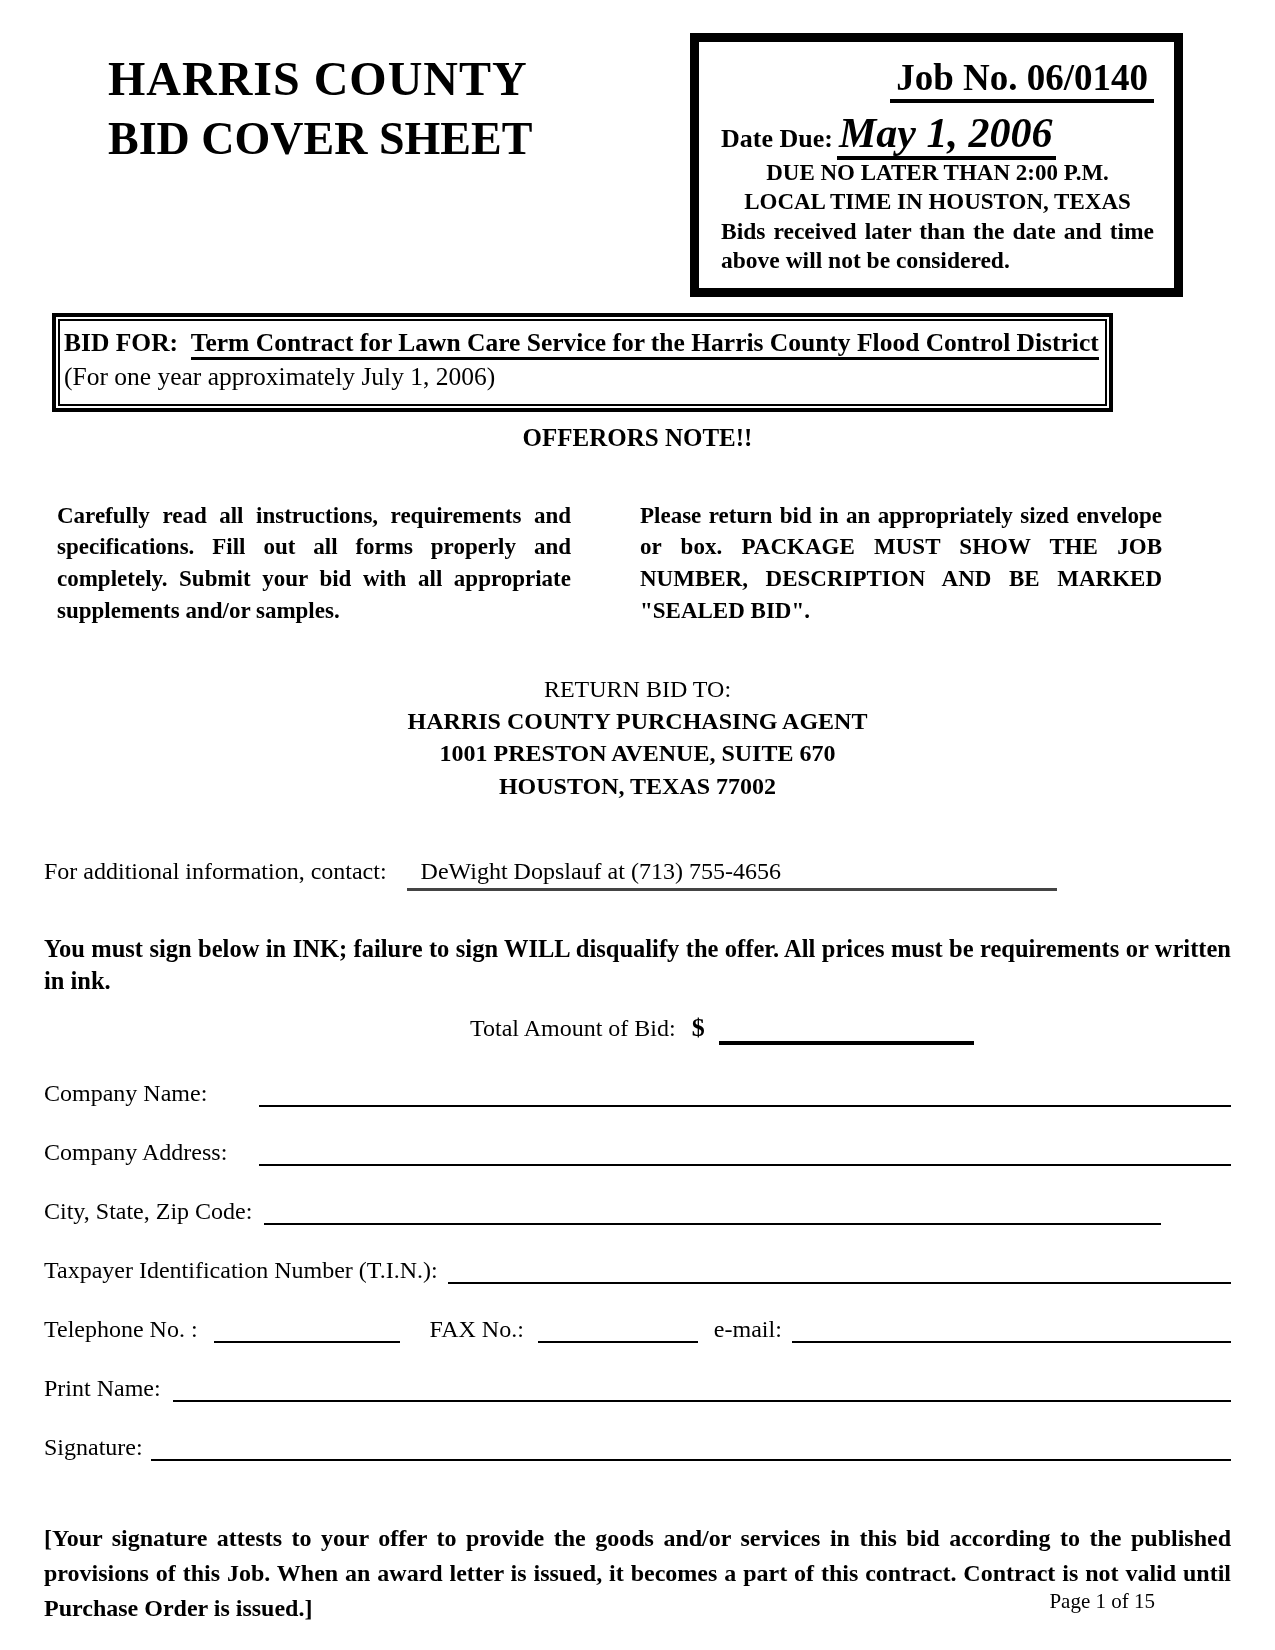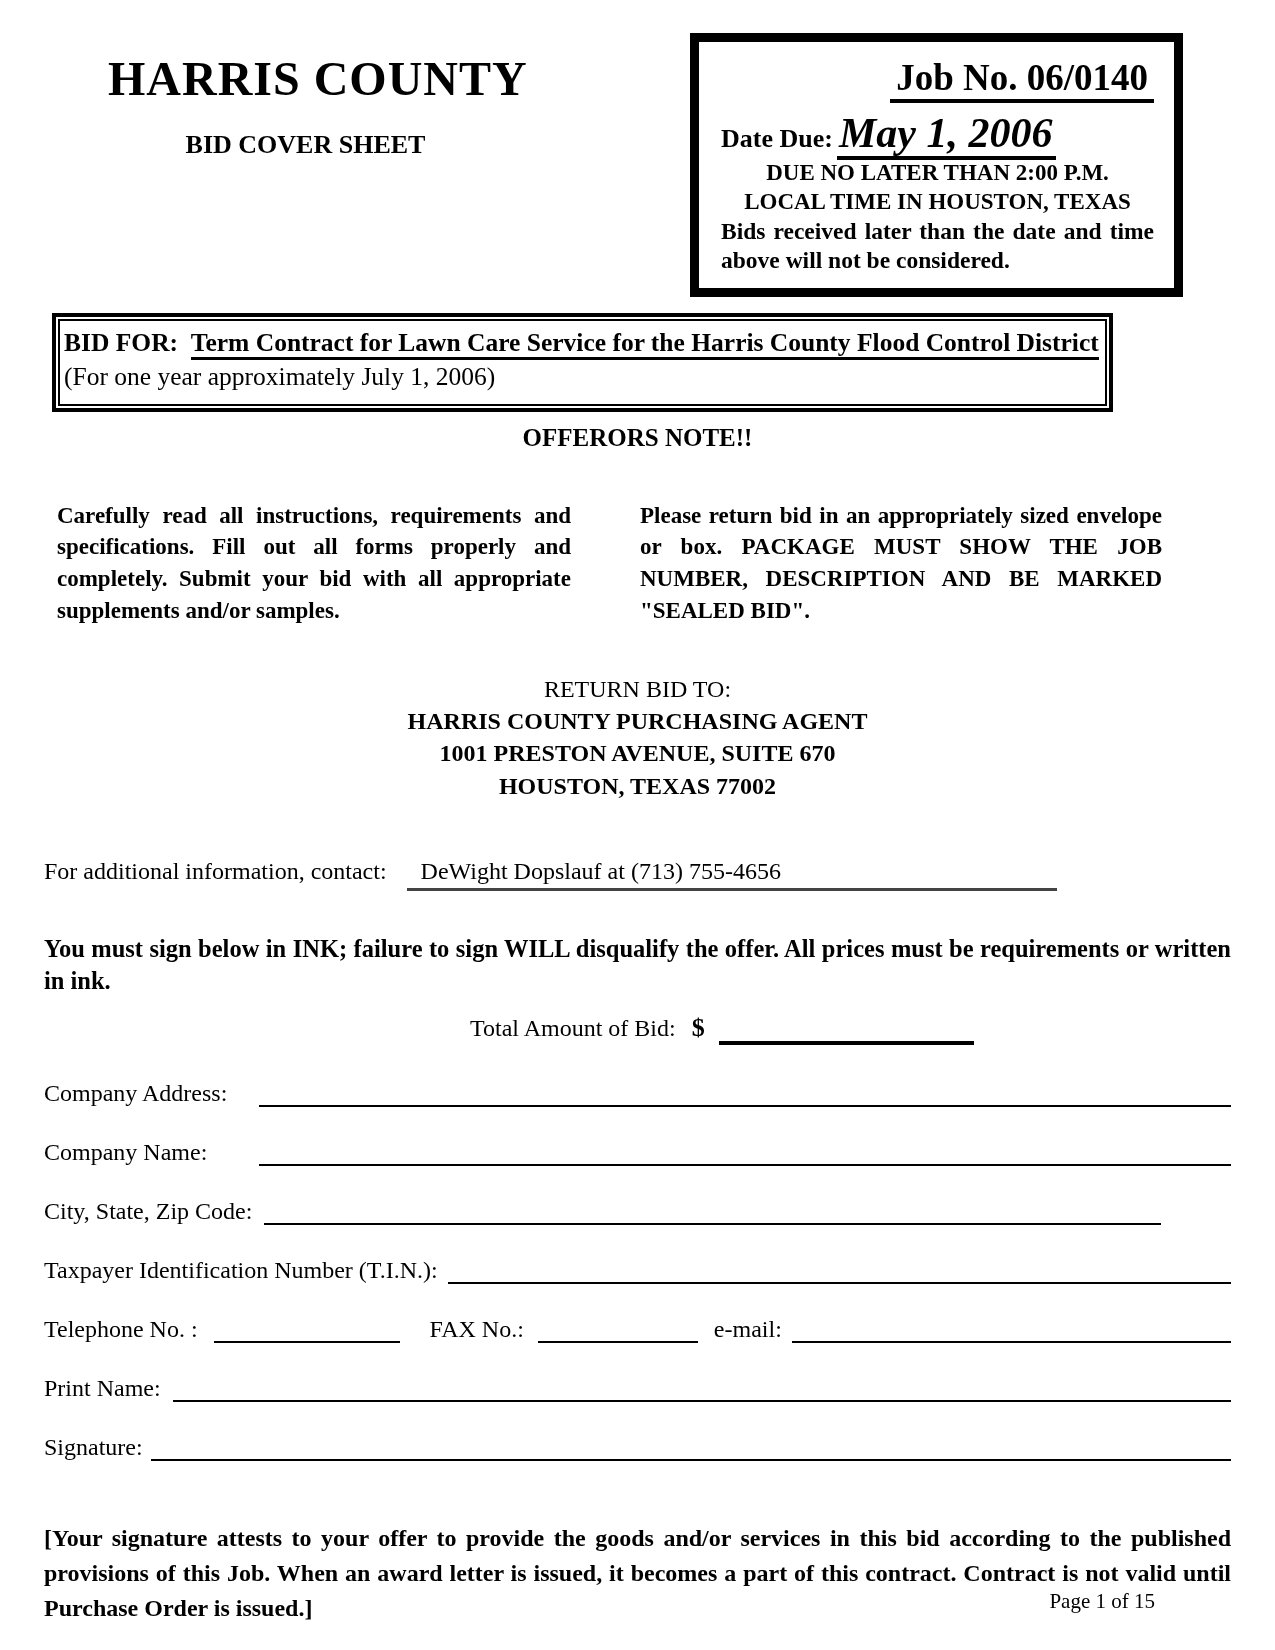--- a/index.html
+++ b/index.html
@@ -10,21 +10,21 @@
     margin:0 auto;
     background:#fff; color:#000;
     font-family:"Liberation Serif", serif;
     padding-top:33px;
     overflow:hidden;
   }
   
   .header { display:flex; align-items:flex-start; }
   .title-block { margin-left:108px; margin-top:18px; text-align:center; width:395px; }
   .title-line1 { font-size:48px; font-weight:bold; letter-spacing:1px; white-space:nowrap; }
-  .title-line2 { font-size:26px; font-weight:bold; margin-top:24px; white-space:nowrap; }
+  .title-line2 { font-size:46px; font-weight:bold; margin-top:6px; white-space:nowrap; }
   .job-box {
     margin-left:auto; margin-right:92px;
     width:493px; min-height:257px;
     border:9px solid #000;
     padding:14px 20px 12px 22px;
   }
   .job-no { text-align:right; font-size:37px; font-weight:bold; }
   .job-no span { border-bottom:4px solid #000; padding:0 6px 1px; }
   .date-due-row { margin-top:10px; font-weight:bold; }
   .date-due-label { font-size:26px; }
@@ -124,26 +124,26 @@
 
   <div class="sign-notice">You must sign below in INK; failure to sign WILL disqualify the offer.  All prices must be requirements or written in ink.</div>
   <div class="total-row">
     <span>Total Amount of Bid:</span>
     <span class="total-currency">$</span>
     <input class="fline total-line" style="border-bottom-width: 4px;" value="">
   </div>
 
   <div class="fields">
     <div class="field-row">
+      <span class="field-label">Company Name:</span>
+      <input class="fline grow" style="margin-left: 52px;" value="">
+    </div>
+    <div class="field-row">
       <span class="field-label">Company Address:</span>
       <input class="fline grow" style="margin-left: 32px;" value="">
-    </div>
-    <div class="field-row">
-      <span class="field-label">Company Name:</span>
-      <input class="fline grow" style="margin-left: 52px;" value="">
     </div>
     <div class="field-row">
       <span class="field-label">City, State, Zip Code:</span>
       <input class="fline grow" style="margin-left: 12px; margin-right: 70px;" value="">
     </div>
     <div class="field-row">
       <span class="field-label">Taxpayer Identification Number (T.I.N.):</span>
       <input class="fline grow" style="margin-left: 10px;" value="">
     </div>
     <div class="field-row">

